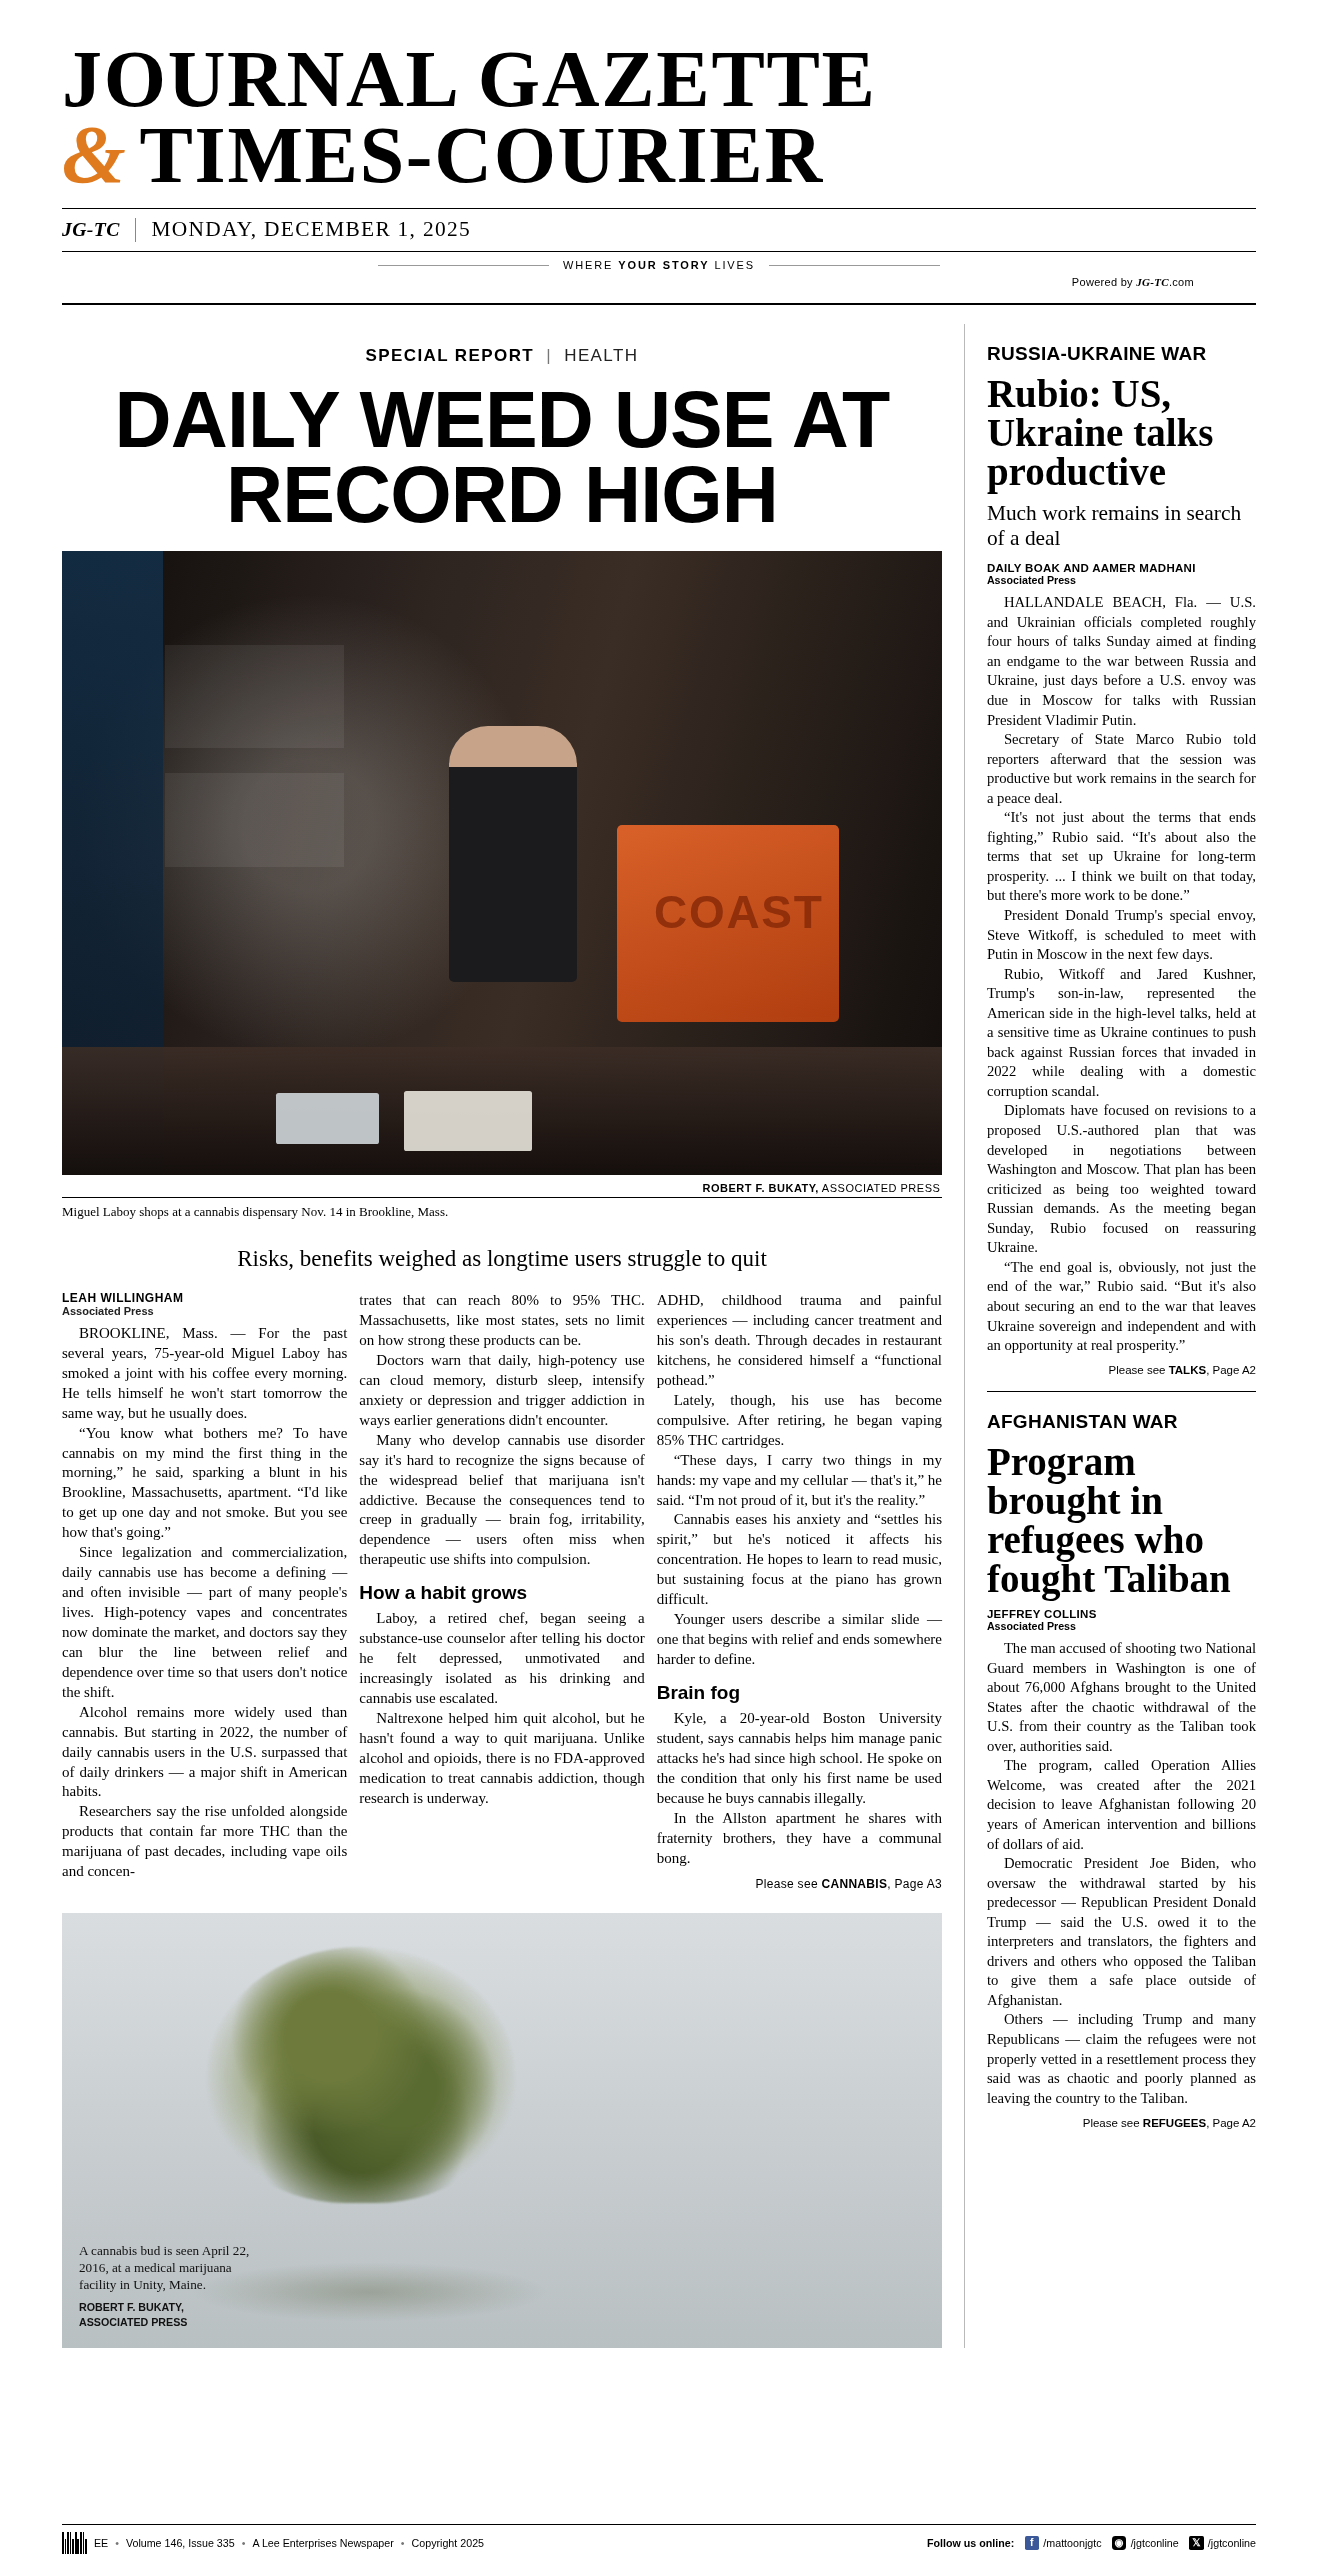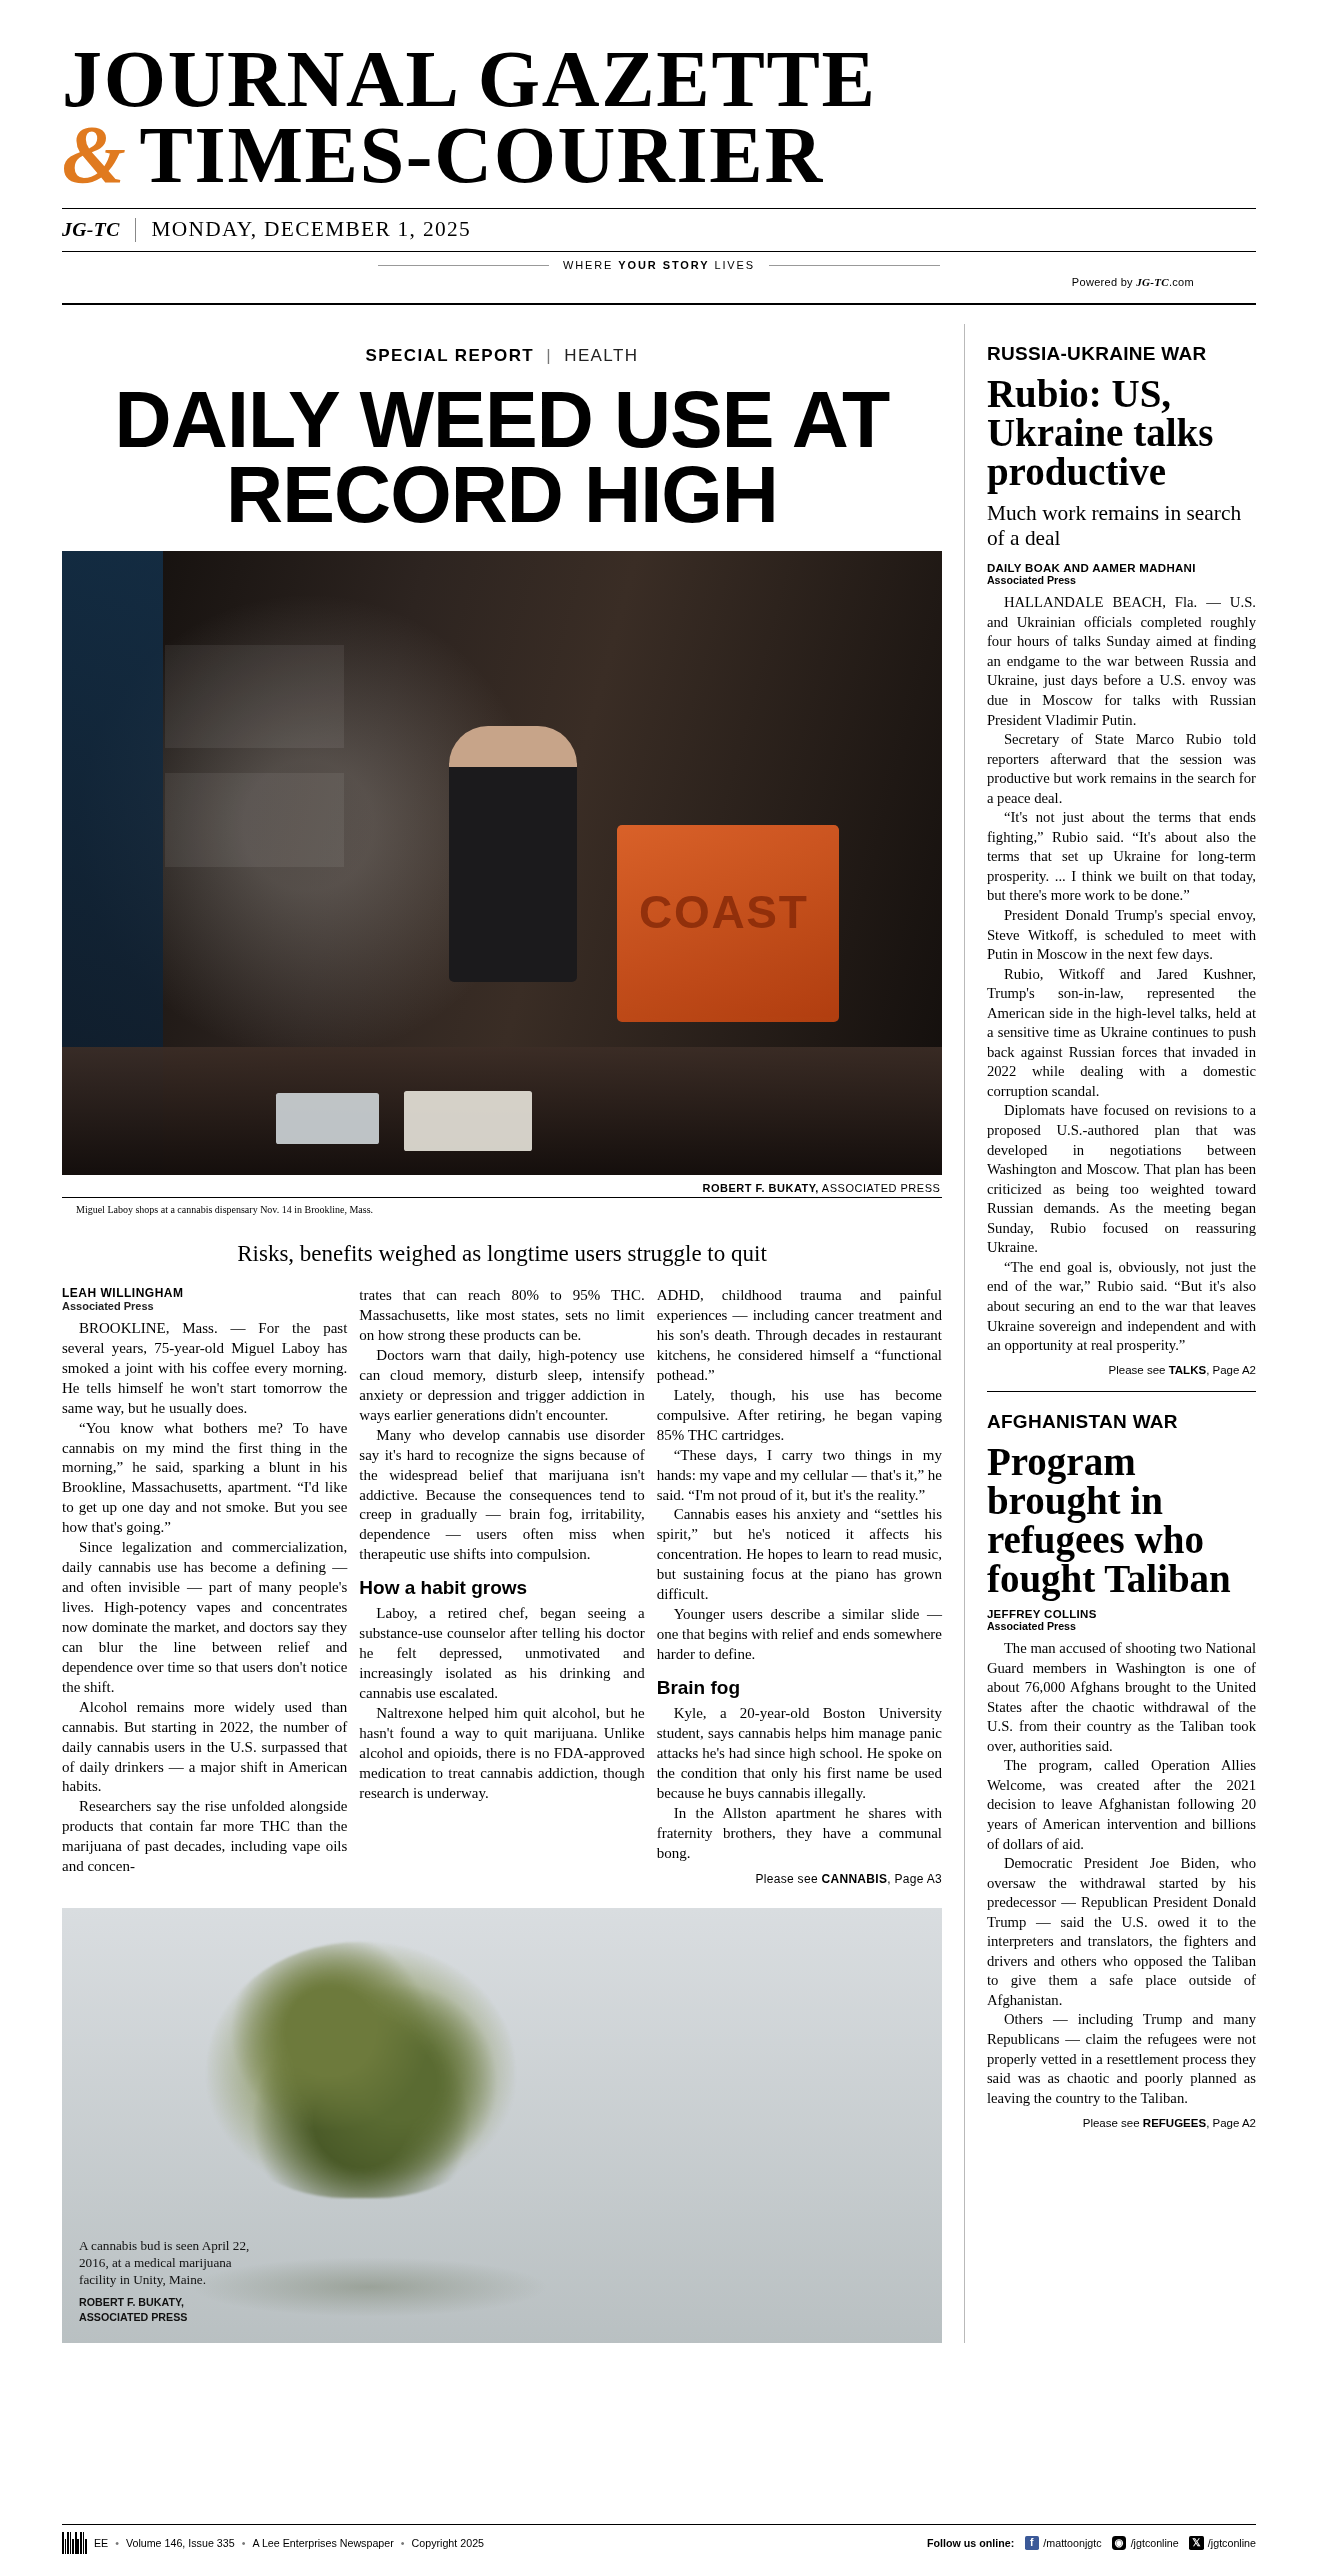--- a/index.html
+++ b/index.html
@@ -36,21 +36,21 @@
   .kicker{text-align:center;font-family:"Liberation Sans",sans-serif;font-size:17px;letter-spacing:1.4px;margin-top:22px;}
   .kicker .sr{font-weight:700;}
   .kicker .sep{color:#777;margin:0 6px;}
   .kicker .health{font-weight:400;color:#222;}
   .headline{font-family:"Liberation Sans",sans-serif;font-weight:800;font-size:79px;line-height:0.95;letter-spacing:-0.9px;text-align:center;margin:15.4px 0 19px;}
 
   .photo-main{width:100%;height:624px;background:#241d19;position:relative;overflow:hidden;}
   .photo-credit{font-family:"Liberation Sans",sans-serif;font-size:11px;text-align:right;letter-spacing:0.5px;padding:6.8px 1.7px 3.4px 0;}
   .photo-credit b{font-weight:700;}
   .cap-rule{border-top:0.9px solid #000;}
-  .photo-cap{font-family:"Liberation Serif",serif;font-size:10px;padding:6px 0 0 0;margin-left:14px;}
+  .photo-cap{font-family:"Liberation Serif",serif;font-size:13px;padding:6px 0 0 0;}
 
   .subhead{text-align:center;font-family:"Liberation Serif",serif;font-size:23px;margin:26px 0 19px;}
 
   .cols3{display:flex;gap:12px;}
   .col{flex:1;}
   .byline-name{font-family:"Liberation Sans",sans-serif;font-weight:700;font-size:12px;letter-spacing:0.5px;}
   .byline-org{font-family:"Liberation Sans",sans-serif;font-weight:700;font-size:11px;color:#222;margin-bottom:6.8px;}
   p.body{font-family:"Liberation Serif",serif;font-size:15px;line-height:1.33;text-align:justify;margin:0;text-indent:17px;}
   p.body.first{text-indent:17px;}
   .subhd{font-family:"Liberation Sans",sans-serif;font-weight:700;font-size:19px;margin:12px 0 5.1px;}
@@ -90,21 +90,21 @@
   .follow{font-weight:700;}
 
   
   .pm-bg{position:absolute;inset:0;background:
      radial-gradient(circle at 28% 44%, rgba(240,238,230,0.22) 0 9%, rgba(0,0,0,0) 32%),
      linear-gradient(105deg,#0f0c0a 0%, #2d2420 35%, #3a2d25 55%, #120e0c 100%);}
   .pm-window{position:absolute;left:0;top:0;width:101px;height:100%;background:linear-gradient(180deg,#13304a,#0d1c2c);opacity:.85;}
   .pm-shelf{position:absolute;background:rgba(255,255,255,0.07);}
   .pm-person{position:absolute;left:44%;top:28%;width:128px;height:256px;background:linear-gradient(180deg,#c7a489 0 16%, #1b1a1c 16% 100%);border-radius:39px 39px 5.1px 5.1px;filter:blur(0.3px);}
   .pm-orange{position:absolute;right:103px;top:44%;width:222px;height:197px;background:linear-gradient(160deg,#e2642a,#b8400f);border-radius:5.1px;opacity:.95;}
-  .pm-orange span{position:absolute;left:22px;top:60px;color:#8e2b08;font-family:"Liberation Sans",sans-serif;font-weight:800;font-size:46px;letter-spacing:1.7px;opacity:.85;}
+  .pm-orange span{position:absolute;left:37px;top:60px;color:#8e2b08;font-family:"Liberation Sans",sans-serif;font-weight:800;font-size:46px;letter-spacing:1.7px;opacity:.85;}
   .pm-counter{position:absolute;left:0;right:0;bottom:0;height:128px;background:linear-gradient(180deg,rgba(60,45,38,.9),rgba(20,14,12,.98));}
   .pm-box{position:absolute;background:#cfd6d9;border-radius:2.6px;opacity:.9;}
   .bud-img{position:absolute;left:145px;top:34px;width:308px;height:256px;background:
      radial-gradient(circle at 40% 35%, #6d7a3c 0 18%, rgba(0,0,0,0) 40%),
      radial-gradient(circle at 62% 55%, #5a6b32 0 16%, rgba(0,0,0,0) 42%),
      radial-gradient(circle at 50% 70%, #4a5a28 0 20%, rgba(0,0,0,0) 46%),
      radial-gradient(ellipse at 50% 50%, #7f8c4a 0 30%, rgba(255,255,255,0) 72%);
      filter:blur(0.9px);border-radius:50% 50% 45% 45%;}
   .bud-shadow{position:absolute;left:128px;bottom:26px;width:359px;height:60px;background:radial-gradient(ellipse at 50% 50%, rgba(90,100,70,.35), rgba(255,255,255,0) 70%);}
 </style>

